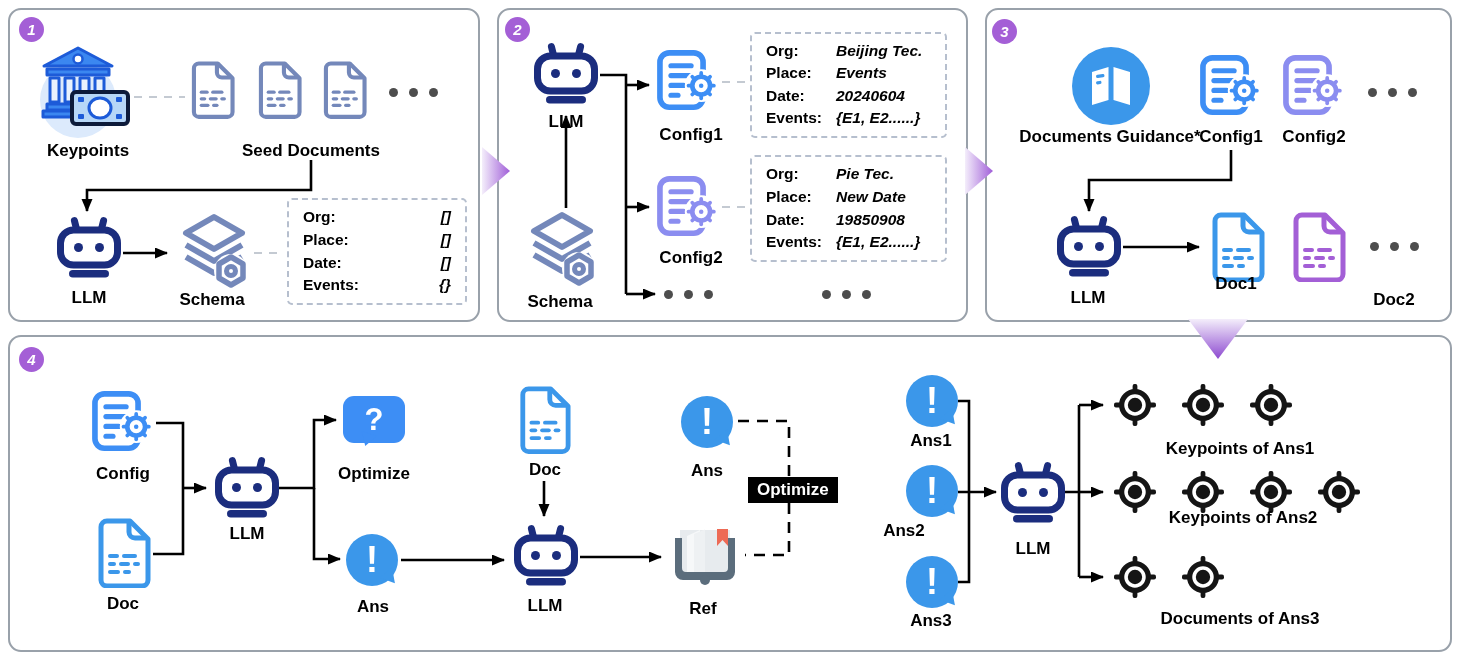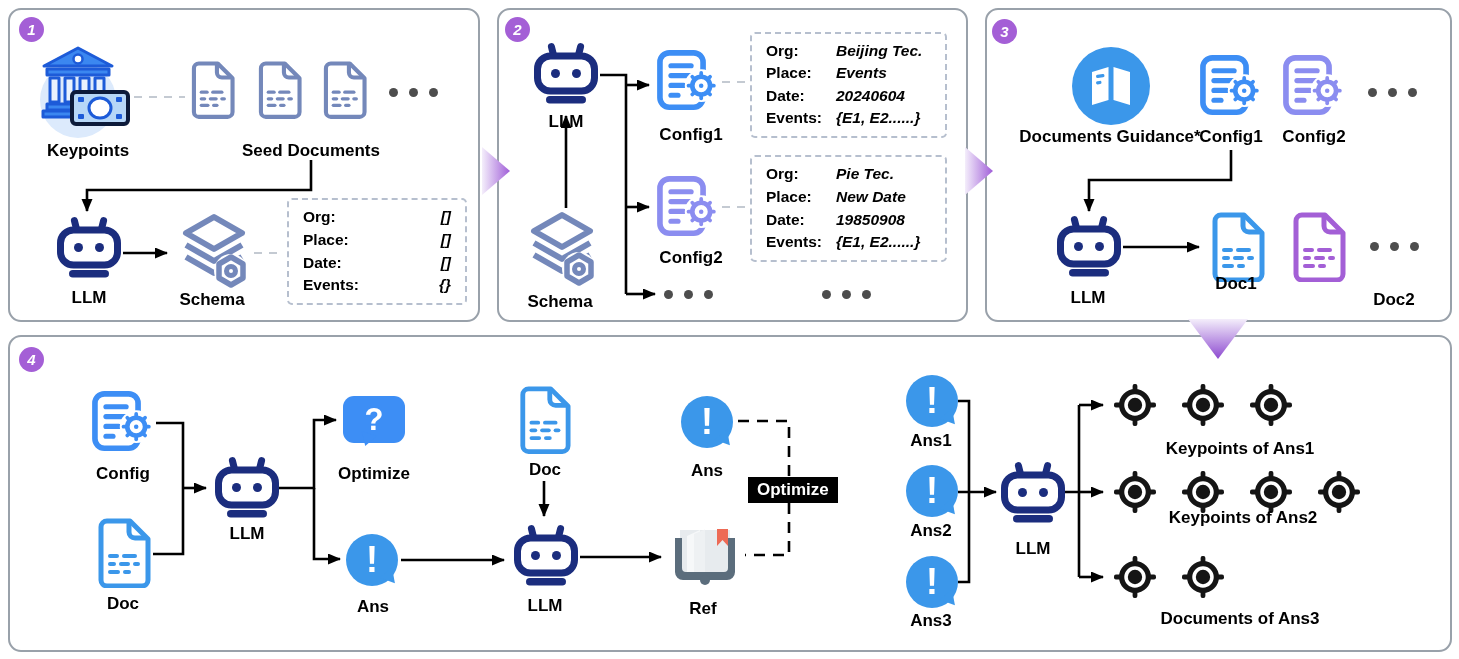--- a/index.html
+++ b/index.html
@@ -628,21 +628,21 @@
   <div class="optimize" style="left:748px;top:477px">Optimize</div>
 
   <div class="bubble-a" style="left:906px;top:375px">
     <span class="glyph glyph-a">!</span>
   </div>
   <div class="lbl" style="left:931px;top:431px">Ans1</div>
 
   <div class="bubble-a" style="left:906px;top:465px">
     <span class="glyph glyph-a">!</span>
   </div>
-  <div class="lbl" style="left:931px;top:521px">Ans2</div>
+  <div class="lbl" style="left:904px;top:521px">Ans2</div>
 
   <div class="bubble-a" style="left:906px;top:556px">
     <span class="glyph glyph-a">!</span>
   </div>
   <div class="lbl" style="left:931px;top:611px">Ans3</div>
 
   <div class="icon" style="left:1001px;top:461px;color:#1b2d7e">
   <svg viewBox="0 0 64 62" width="64" height="62">
     <g fill="currentColor">
       <rect x="15" y="1" width="7" height="16" rx="3.5" transform="rotate(-14 18.5 9)"></rect>

